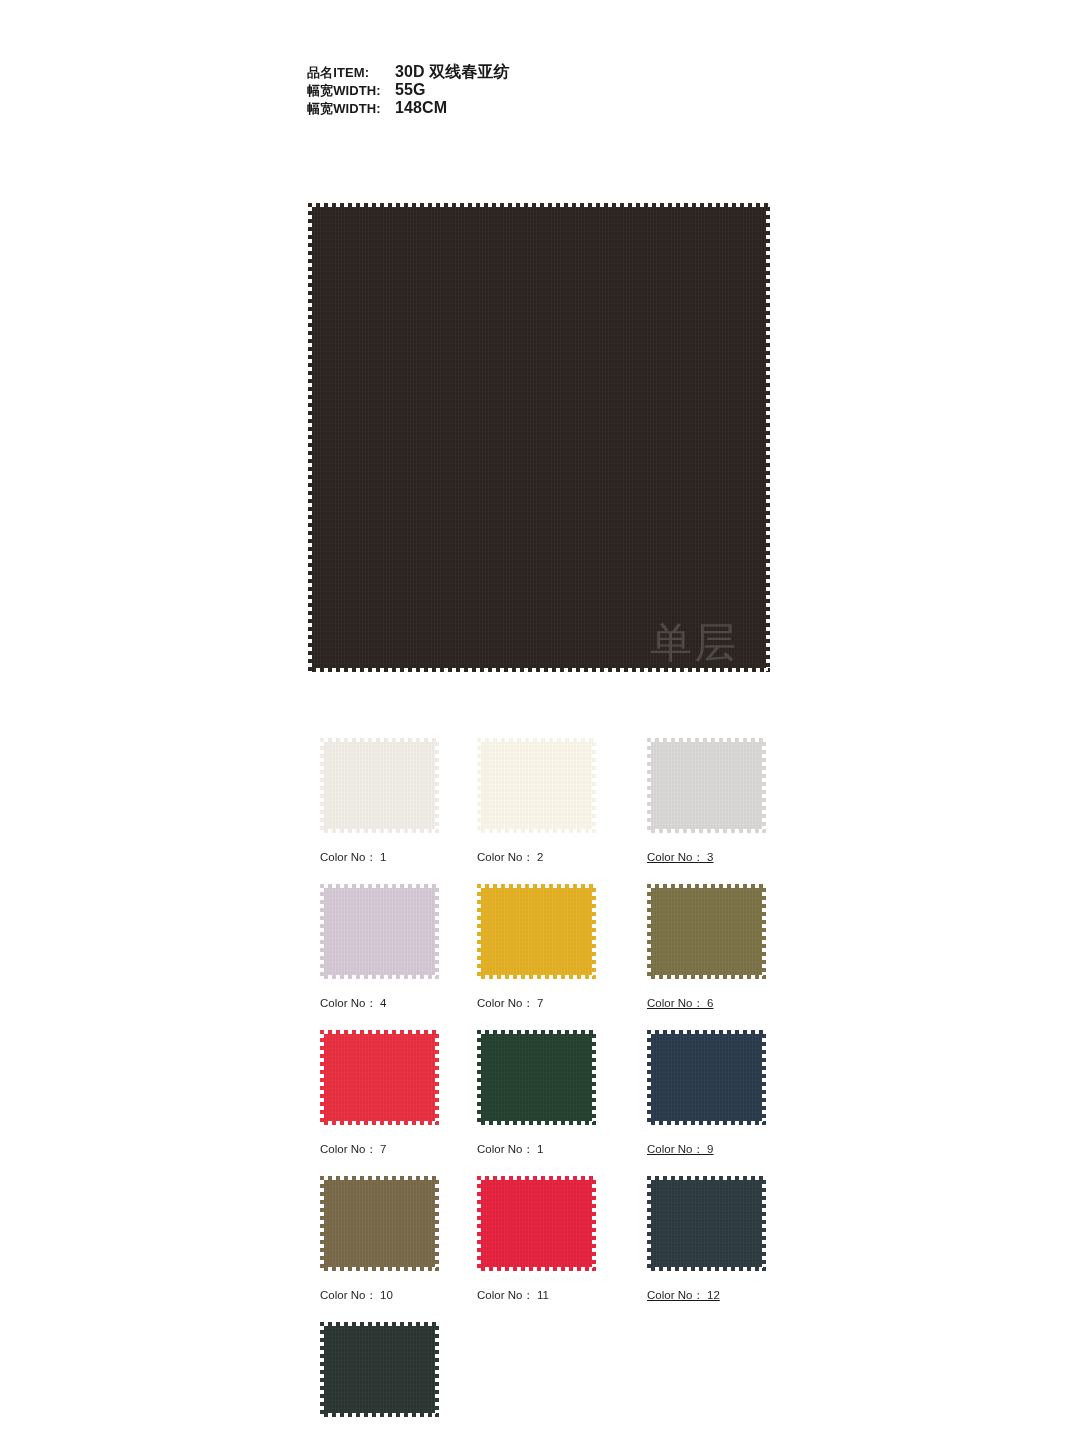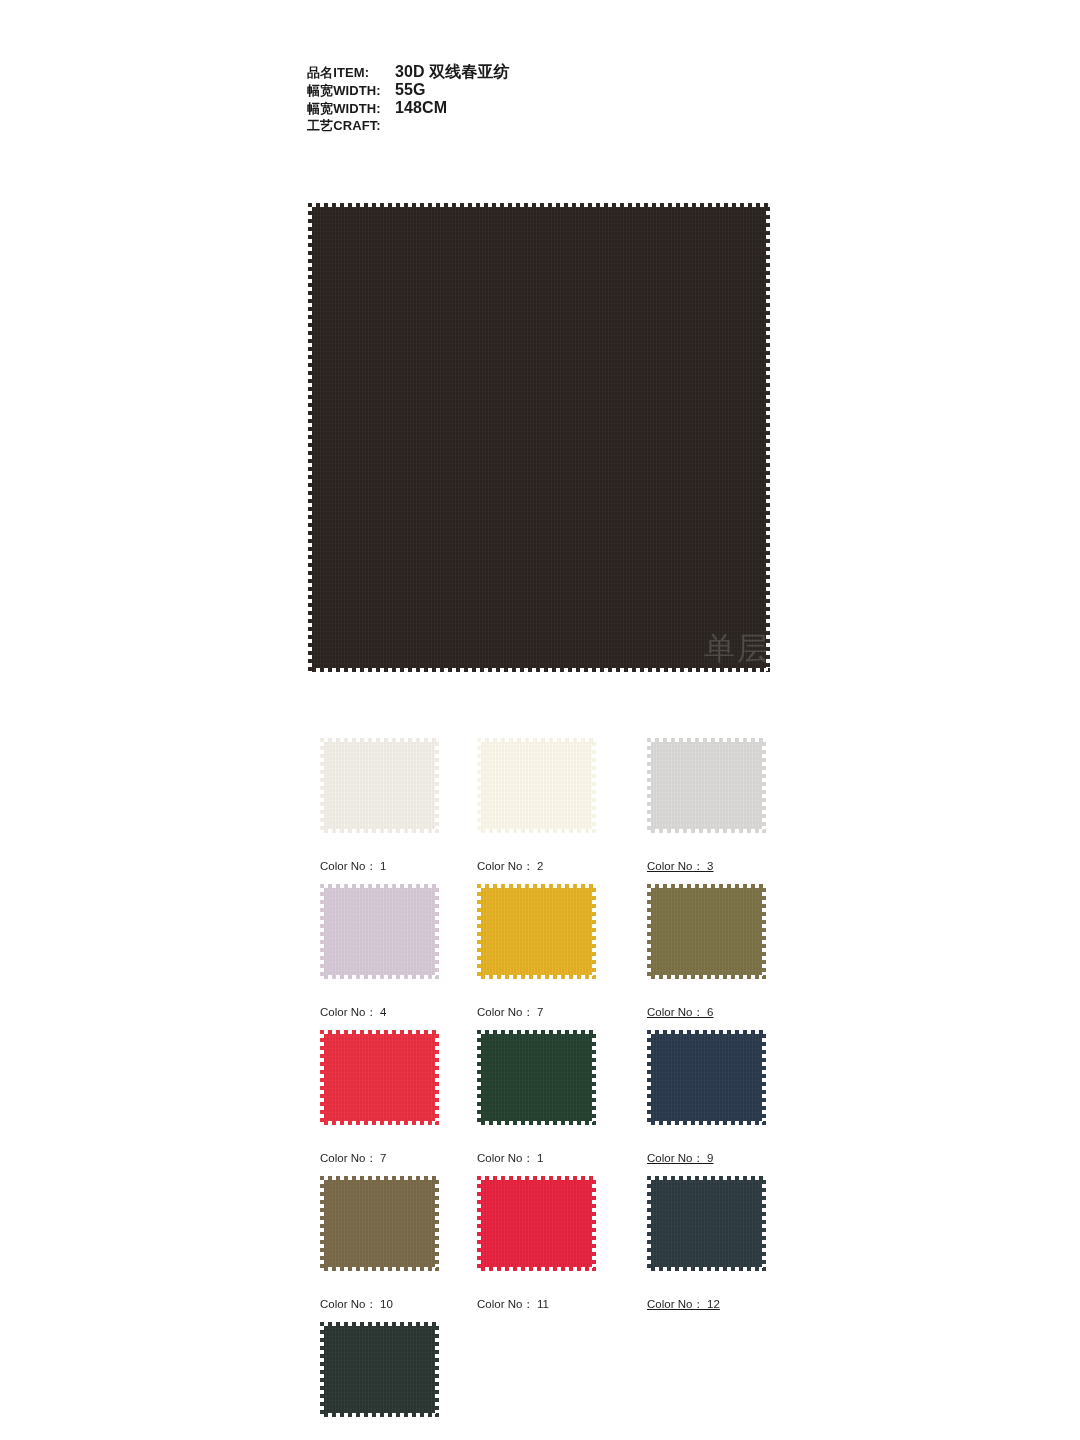--- a/index.html
+++ b/index.html
@@ -88,23 +88,23 @@
         rgba(0,0,0,0.026) 3px),
       repeating-linear-gradient(0deg,
         rgba(255,255,255,0.016) 0px,
         rgba(255,255,255,0.016) 1px,
         rgba(0,0,0,0.012) 1px,
         rgba(0,0,0,0.012) 4px);
     pointer-events: none;
   }
   #main-watermark {
     position: absolute;
-    right: 0;
+    right: 32px;
     bottom: 8px;
-    font-size: 31px;
+    font-size: 42px;
     line-height: 1;
     color: rgba(255,255,255,0.16);
     letter-spacing: 2px;
     font-family: "DejaVu Sans", sans-serif;
     user-select: none;
     pointer-events: none;
   }
 
   
   #color-grid {
@@ -125,21 +125,21 @@
   .swatch-cell.col-0 { left: 0px; }
   .swatch-cell.col-1 { left: 157px; }
   .swatch-cell.col-2 { left: 327px; text-decoration: underline; }
 
   .swatch-chip {
     width: 119px;
     height: 95px;
     position: relative;
   }
   .swatch-label {
-    margin-top: 26px;
+    margin-top: 17px;
     font-size: 11.5px;
     color: #231f20;
     white-space: nowrap;
     font-family: "Liberation Sans", sans-serif;
   }
 </style>
 </head>
 <body>
 
 <div id="spec-header">
@@ -147,24 +147,20 @@
     <span class="spec-label">品名ITEM:</span>
     <span class="spec-value">30D 双线春亚纺</span>
   </div>
   <div class="spec-row">
     <span class="spec-label">幅宽WIDTH:</span>
     <span class="spec-value">55G</span>
   </div>
   <div class="spec-row">
     <span class="spec-label">幅宽WIDTH:</span>
     <span class="spec-value">148CM</span>
-  </div>
-  <div class="spec-row">
-    <span class="spec-label">工艺CRAFT:</span>
-    <span class="spec-value"></span>
   </div>
 </div>
 
 <div id="main-swatch-wrap">
   <div class="pinked">
     <div class="cloth" id="main-cloth" style="background: rgb(43, 36, 32);">
       <div class="weave"></div>
       <div id="main-watermark">单层</div>
     </div>
   </div>

